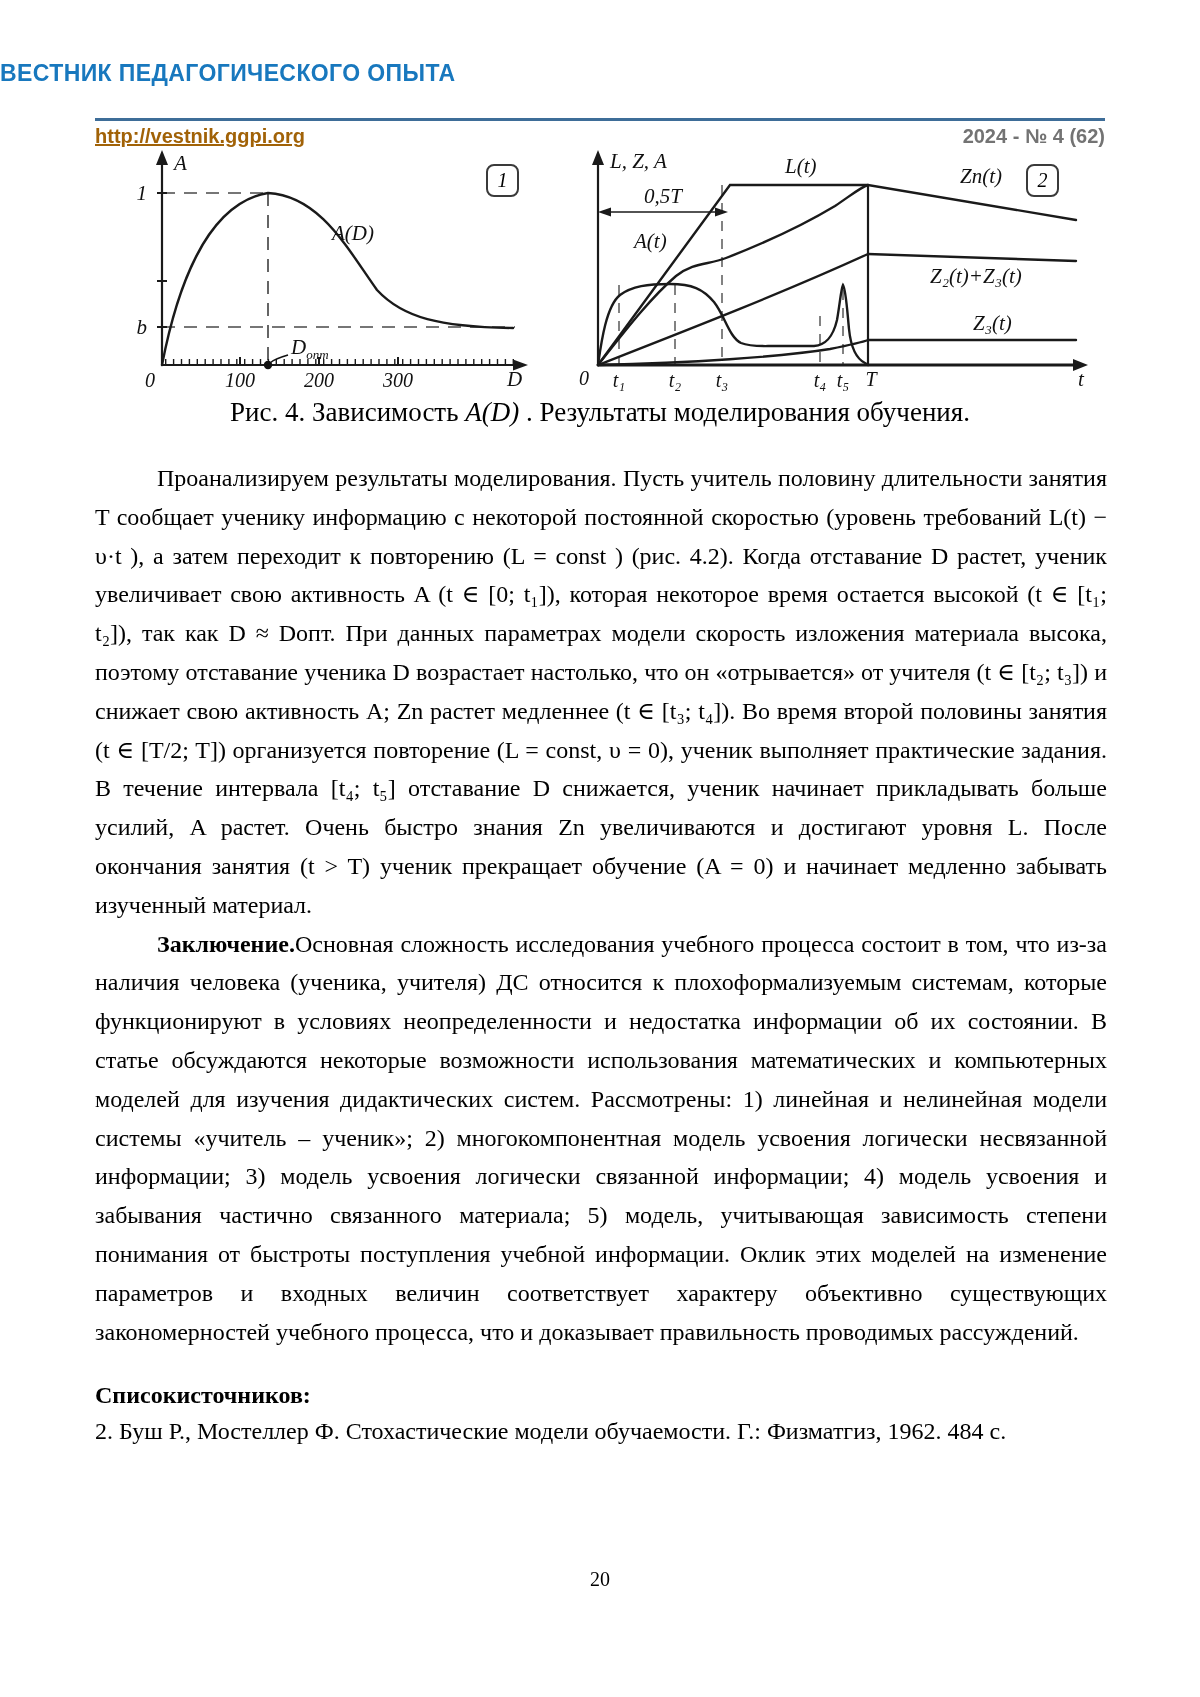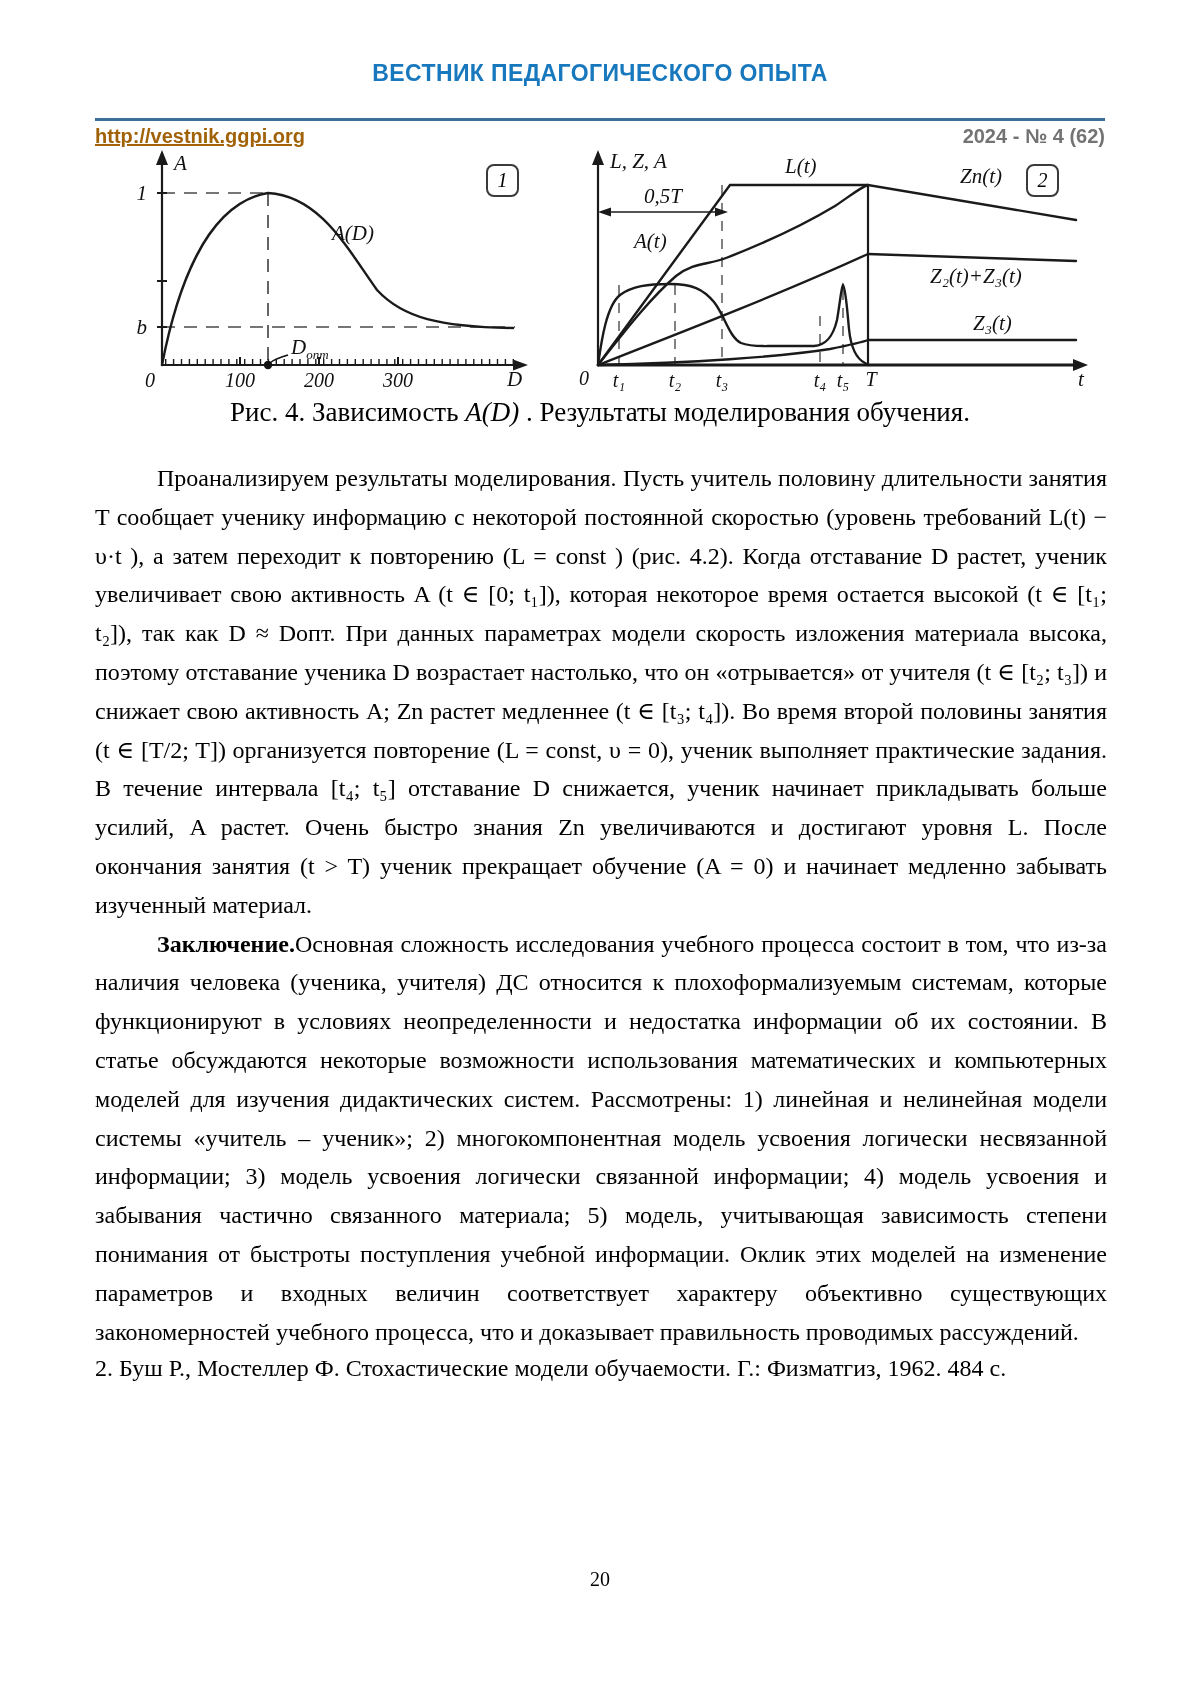--- a/index.html
+++ b/index.html
@@ -2,21 +2,21 @@
 <html><head>
 <meta charset="utf-8">
 <style>
   html,body{margin:0;padding:0;}
   body{
     width:1200px;height:1697px;background:#ffffff;color:#000;
     font-family:"Liberation Serif","DejaVu Serif",serif;
     position:relative;overflow:hidden;
   }
   .journal-title{
-    position:absolute;top:60px;left:0;width:100%;text-align:center;
+    position:absolute;top:60px;left:0;width:100%;text-align:left;
     font-family:"Liberation Sans","DejaVu Sans",sans-serif;
     font-weight:bold;font-size:23px;color:#1878be;letter-spacing:.4px;
   }
   .head-rule{
     position:absolute;top:118px;left:95px;width:1010px;height:3px;
     background:#3e6d98;
   }
   .url-row{
     position:absolute;top:125px;left:95px;width:1010px;
     display:flex;justify-content:space-between;align-items:baseline;
@@ -153,16 +153,17 @@
 </svg>
 
 <div id="fig-num-1" class="fig-num-box">1</div>
 <div id="fig-num-2" class="fig-num-box">2</div>
 
 <div class="caption"><span>Рис. 4. Зависимость </span><span class="math">A(D)</span><span> . Результаты моделирования обучения.</span></div>
 
 <div class="body-text">
   <p class="p-indent">Проанализируем результаты моделирования. Пусть учитель половину длительности занятия T сообщает ученику информацию с некоторой постоянной скоростью (уровень требований L(t) − υ·t ), а затем переходит к повторению (L = const ) (рис. 4.2). Когда отставание D растет, ученик увеличивает свою активность A (t ∈ [0; t₁]), которая некоторое время остается высокой (t ∈ [t₁; t₂]), так как D ≈ Dопт. При данных параметрах модели скорость изложения материала высока, поэтому отставание ученика D возрастает настолько, что он «отрывается» от учителя (t ∈ [t₂; t₃]) и снижает свою активность A; Zn растет медленнее (t ∈ [t₃; t₄]). Во время второй половины занятия (t ∈ [T/2; T]) организуется повторение (L = const, υ = 0), ученик выполняет практические задания. В течение интервала [t₄; t₅] отставание D снижается, ученик начинает прикладывать больше усилий, A растет. Очень быстро знания Zn увеличиваются и достигают уровня L. После окончания занятия (t &gt; T) ученик прекращает обучение (A = 0) и начинает медленно забывать изученный материал.</p>
   <p class="p-indent"><b>Заключение.</b><span>Основная сложность исследования учебного процесса состоит в том, что из-за наличия человека (ученика, учителя) ДС относится к плохоформализуемым системам, которые функционируют в условиях неопределенности и недостатка информации об их состоянии. В статье обсуждаются некоторые возможности использования математических и компьютерных моделей для изучения дидактических систем. Рассмотрены: 1) линейная и нелинейная модели системы «учитель – ученик»; 2) многокомпонентная модель усвоения логически несвязанной информации; 3) модель усвоения логически связанной информации; 4) модель усвоения и забывания частично связанного материала; 5) модель, учитывающая зависимость степени понимания от быстроты поступления учебной информации. Оклик этих моделей на изменение параметров и входных величин соответствует характеру объективно существующих закономерностей учебного процесса, что и доказывает правильность проводимых рассуждений.</span></p>
+  <p class="refs-heading">Списокисточников:</p>
   <p class="ref">2. Буш Р., Мостеллер Ф. Стохастические модели обучаемости. Г.: Физматгиз, 1962. 484 с.</p>
 </div>
 
 <div class="page-num">20</div>
 
 </body></html>

